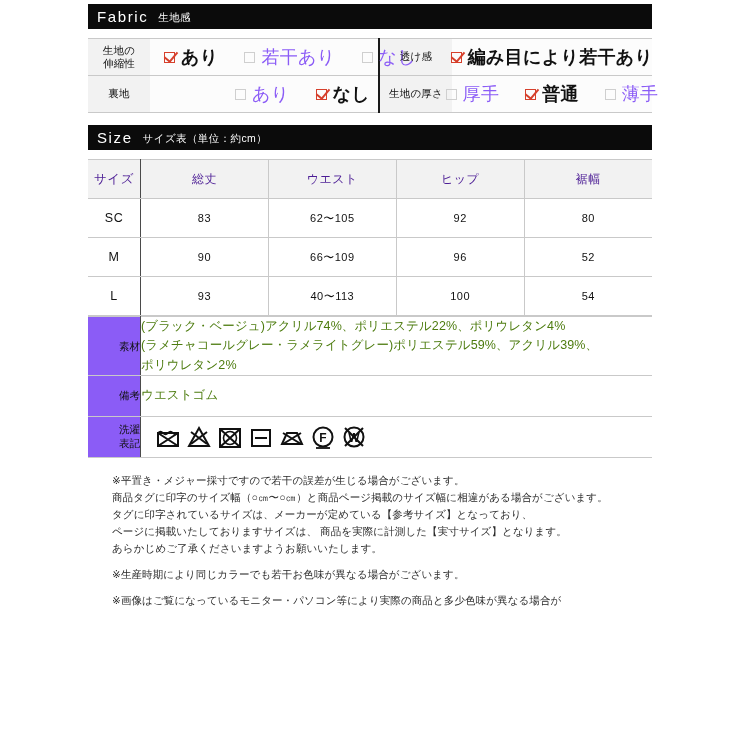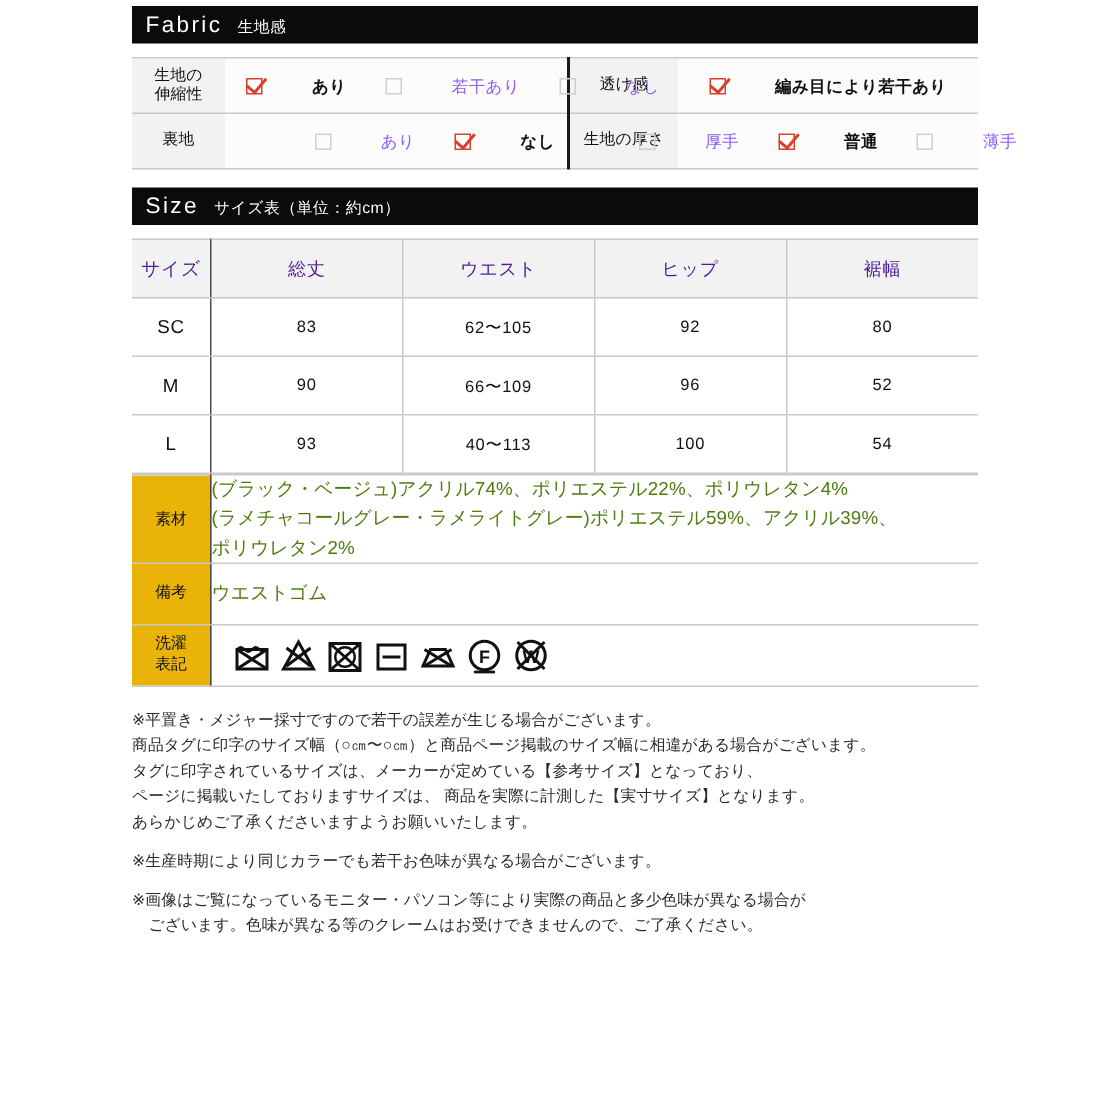--- a/index.html
+++ b/index.html
@@ -99,23 +99,22 @@
     padding-left: 0;
     justify-content: center;
   }
   .opt {
     display: flex;
     align-items: center;
     white-space: nowrap;
   }
   .opt + .opt { margin-left: 26px; }
   .opt .txt {
-    font-size: 11px;
+    font-size: 18px;
     letter-spacing: 0.3px;
-    margin-left: 27px;
   }
   .opt.on .txt { color: #111; font-weight: 700; }
   .opt.off .txt { color: #8b5cf6; font-weight: 400; }
 
   
   .cb {
     width: 11px;
     height: 11px;
     border: 1.3px solid #cfcfcf;
     margin-right: 6px;
@@ -175,22 +174,22 @@
   
   .info-table { border-collapse: collapse; width: 564px; table-layout: fixed; }
   .info-table td {
     border-top: 1px solid #c9c9c9;
     border-bottom: 1px solid #c9c9c9;
     padding: 0;
     vertical-align: middle;
   }
   .info-lbl {
     width: 52px;
-    background: #eab308;
-    text-align: center;
+    background: #8b5cf6;
+    text-align: right;
     font-size: 10.5px;
     line-height: 1.25;
     color: #111;
     border-right: 1.6px solid #4a4a4a;
   }
   .info-val {
     padding: 8px 0 8px 14px;
     font-size: 12.5px;
     line-height: 1.55;
     letter-spacing: 0.1px;
@@ -206,20 +205,21 @@
   }
   .care-icon { display: block; }
 
   
   .notes {
     margin-top: 14px;
     font-size: 10.5px;
     line-height: 1.62;
     color: #2a2a2a;
     letter-spacing: 0.1px;
+    margin-left: 24px;
   }
   .notes p { margin: 0; }
   .notes .blk { margin-bottom: 9px; }
   .notes .indent { padding-left: 11px; }
 </style>
 </head>
 <body>
 
 <div class="page">
   <div class="content">
@@ -405,18 +405,17 @@
         <p>商品タグに印字のサイズ幅（○㎝〜○㎝）と商品ページ掲載のサイズ幅に相違がある場合がございます。</p>
         <p>タグに印字されているサイズは、メーカーが定めている【参考サイズ】となっており、</p>
         <p>ページに掲載いたしておりますサイズは、 商品を実際に計測した【実寸サイズ】となります。</p>
         <p>あらかじめご了承くださいますようお願いいたします。</p>
       </div>
       <div class="blk">
         <p>※生産時期により同じカラーでも若干お色味が異なる場合がございます。</p>
       </div>
       <div>
         <p>※画像はご覧になっているモニター・パソコン等により実際の商品と多少色味が異なる場合が</p>
-        <p class="indent">ございます。色味が異なる等のクレームはお受けできませんので、ご了承ください。</p>
       </div>
     </div>
 
   </div>
 </div>
 
 </body></html>

